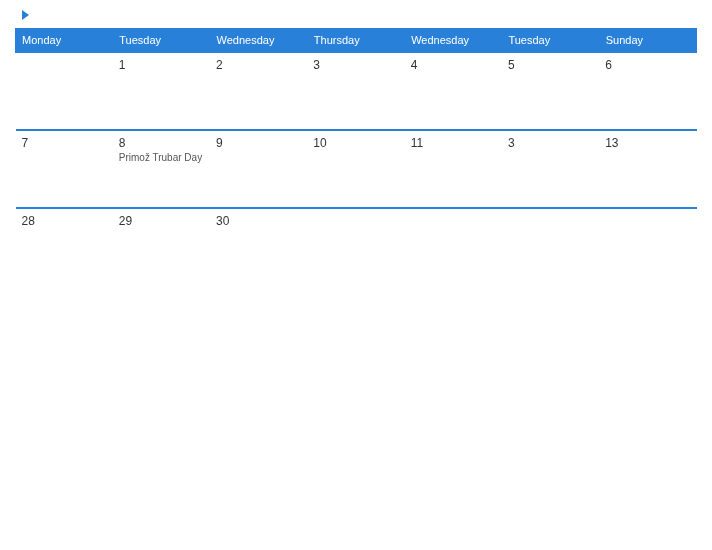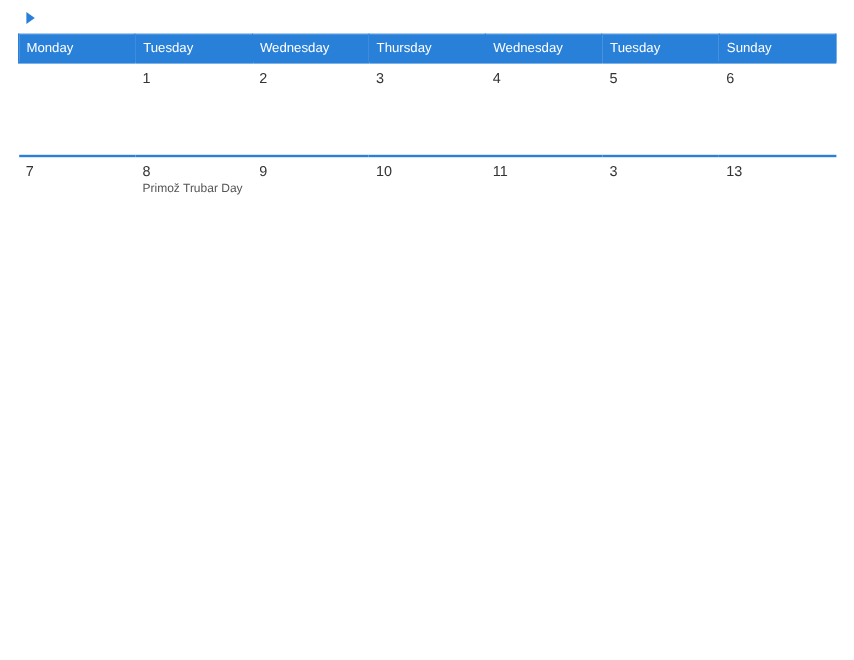--- a/index.html
+++ b/index.html
@@ -172,15 +172,30 @@
           <td>
             <span class="day-number">11</span>
           </td>
           <td>
             <span class="day-number">3</span>
           </td>
           <td>
             <span class="day-number">13</span>
           </td>
         </tr>
+        <tr class="week-row">
+          <td>
+            <span class="day-number">28</span>
+          </td>
+          <td>
+            <span class="day-number">29</span>
+          </td>
+          <td>
+            <span class="day-number">30</span>
+          </td>
+          <td class="shaded"></td>
+          <td class="shaded"></td>
+          <td class="shaded"></td>
+          <td class="shaded"></td>
+        </tr>
       </tbody>
   </table>
 </div>
 
 </body></html>

